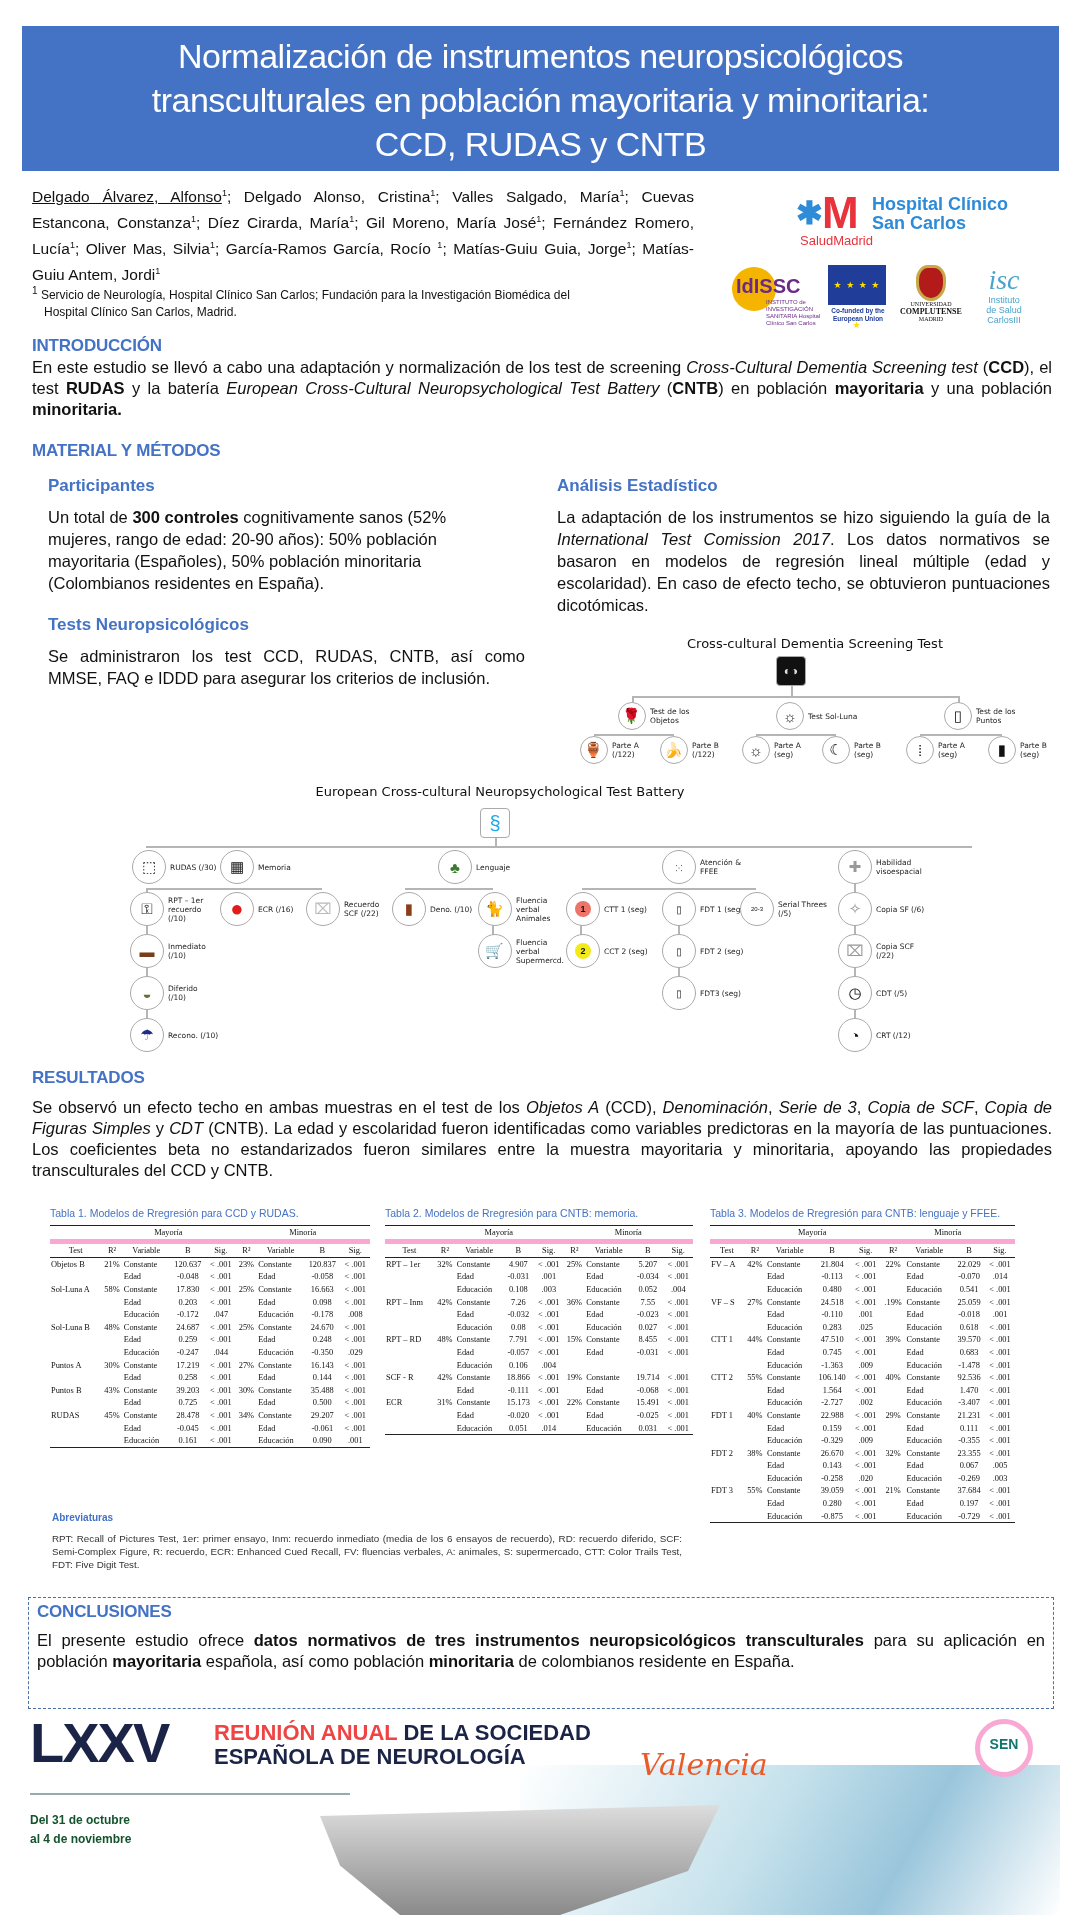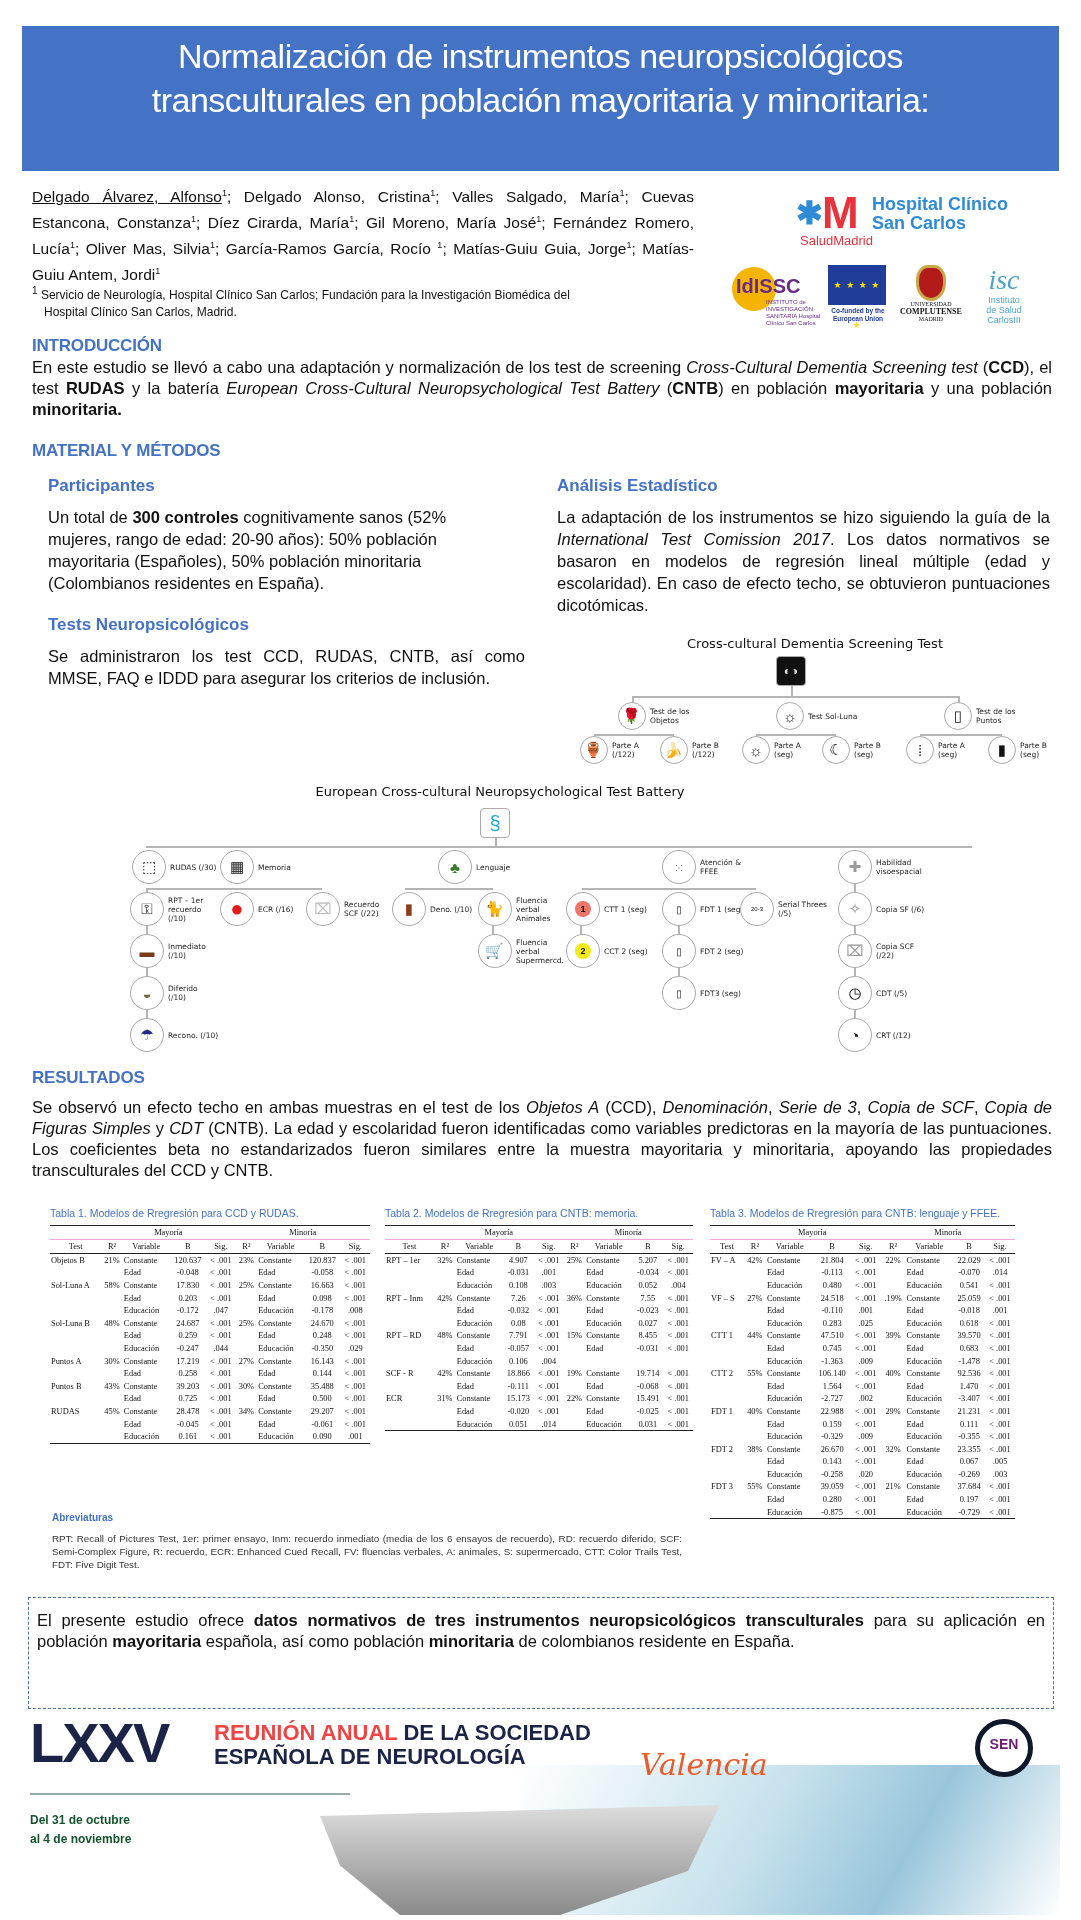--- a/index.html
+++ b/index.html
@@ -43,40 +43,41 @@
 .circ{width:34px;height:34px;border-radius:50%;border:1.3px solid #aaa;background:#fff;display:flex;align-items:center;justify-content:center;font-size:15px;flex-shrink:0}
 .node-label{font-size:7.5px;line-height:9px;font-family:"DejaVu Sans",sans-serif;color:#222;white-space:pre-line}
 .line{position:absolute;background:#b5b5b5}
 .root-box{position:absolute;width:30px;height:30px;border:1.3px solid #aaa;border-radius:4px;display:flex;align-items:center;justify-content:center;background:#fff}
 .tbl-cap{font-size:10.5px;color:#4472c4}
 table.reg{border-collapse:collapse;font-family:"Liberation Serif",serif;font-size:8.4px;width:100%}
 table.reg th{font-weight:normal;padding:2px 1px;text-align:center}
 table.reg td{padding:1.8px 1px;text-align:center;white-space:nowrap}
 table.reg td.test{text-align:left}
 table.reg td.var{text-align:left}
-table.reg thead tr.grp th{border-top:1.5px solid #222;border-bottom:1px solid #f9a8d4}
+table.reg thead tr.grp th{border-top:1.5px solid #222;border-bottom:5px solid #f9a8d4}
 table.reg thead tr.cols th{border-bottom:1px solid #222}
 table.reg tbody tr:last-child td{border-bottom:1.5px solid #222}
 .abbr-h{font-size:10px;font-weight:bold;color:#4472c4}
 .abbr-t{font-size:9.8px;line-height:13px;color:#333;text-align:justify}
 .concl{left:28px;top:1597px;width:1026px;height:112px;border:1.8px dashed #4a6fa5;padding:4px 8px}
 .footer-lxxv{font-weight:bold;font-size:56px;color:#1b2447;letter-spacing:-2px;line-height:56px}
 .footer-reunion{font-weight:bold;font-size:22px;line-height:24px;color:#1b2447}
 .footer-reunion .or{color:#ef4444}
 .footer-dates{font-weight:bold;font-size:12px;line-height:19px;color:#14532d}
 .footer-year{font-style:italic;font-size:60px;color:#e95b2a;font-family:"DejaVu Serif",serif;letter-spacing:2px}
 .footer-valencia{font-style:italic;font-size:30px;color:#e95b2a;font-family:"DejaVu Serif",serif}
-.sen-logo{width:58px;height:58px;border-radius:50%;border:5px solid #0f172a;text-align:center;font-weight:bold;color:#701a75;font-size:14px;line-height:40px;background:#fff}
+.sen-logo{width:58px;height:58px;border-radius:50%;border:5px solid #f9a8d4;text-align:center;font-weight:bold;color:#0f766e;font-size:14px;line-height:40px;background:#fff}
 </style>
 </head>
 <body>
 
 <div class="abs title-band">
   <span>Normalización de instrumentos neuropsicológicos</span>
   <span>transculturales en población mayoritaria y minoritaria:</span>
+  <span>CCD, RUDAS y CNTB</span>
 </div>
 
 <div class="abs authors">
   <u>Delgado Álvarez, Alfonso</u><sup>1</sup>;
   <span>Delgado Alonso, Cristina</span><sup>1</sup>;
   <span>Valles Salgado, María</span><sup>1</sup>;
   <span>Cuevas Estancona, Constanza</span><sup>1</sup>;
   <span>Díez Cirarda, María</span><sup>1</sup>;
   <span>Gil Moreno, María José</span><sup>1</sup>;
   <span>Fernández Romero, Lucía</span><sup>1</sup>;
@@ -959,20 +960,21 @@
           <td>&lt; .001</td>
         </tr>
       </tbody>
     </table>
 </div>
 
 <div class="abs abbr-h" style="left:52px;top:1512px">Abreviaturas</div>
 <div class="abs abbr-t" style="left:52px;top:1532px;width:630px">RPT: Recall of Pictures Test, 1er: primer ensayo, Inm: recuerdo inmediato (media de los 6 ensayos de recuerdo), RD: recuerdo diferido, SCF: Semi-Complex Figure, R: recuerdo, ECR: Enhanced Cued Recall, FV: fluencias verbales, A: animales, S: supermercado, CTT: Color Trails Test, FDT: Five Digit Test.</div>
 
 <div class="abs concl">
+  <div class="section-h">CONCLUSIONES</div>
   <div class="body-text" style="margin-top:8px"><span>El presente estudio ofrece </span><b>datos normativos de tres instrumentos neuropsicológicos transculturales</b><span> para su aplicación en población </span><b>mayoritaria</b><span> española, así como población </span><b>minoritaria</b><span> de colombianos residente en España.</span></div>
 </div>
 
 <div class="abs" style="left:0;top:1715px;width:1081px;height:205px">
   <div class="abs" style="left:520px;top:50px;width:540px;height:150px;background:linear-gradient(120deg,rgba(90,170,200,0.0) 0%,rgba(90,170,200,0.35) 45%,rgba(70,150,190,0.55) 70%,rgba(255,255,255,0) 100%)"></div>
   <div class="abs" style="left:320px;top:90px;width:400px;height:110px;background:linear-gradient(180deg,#ddd,#8a8a8a);clip-path:polygon(0 10%,100% 0,92% 60%,60% 100%,20% 100%,5% 55%)"></div>
   <div class="abs footer-lxxv" style="left:30px;top:0">LXXV</div>
   <div class="abs footer-reunion" style="left:214px;top:6px">
     <div><span class="or">REUNIÓN ANUAL</span><span> DE LA SOCIEDAD</span></div>
     <div>ESPAÑOLA DE NEUROLOGÍA</div>

